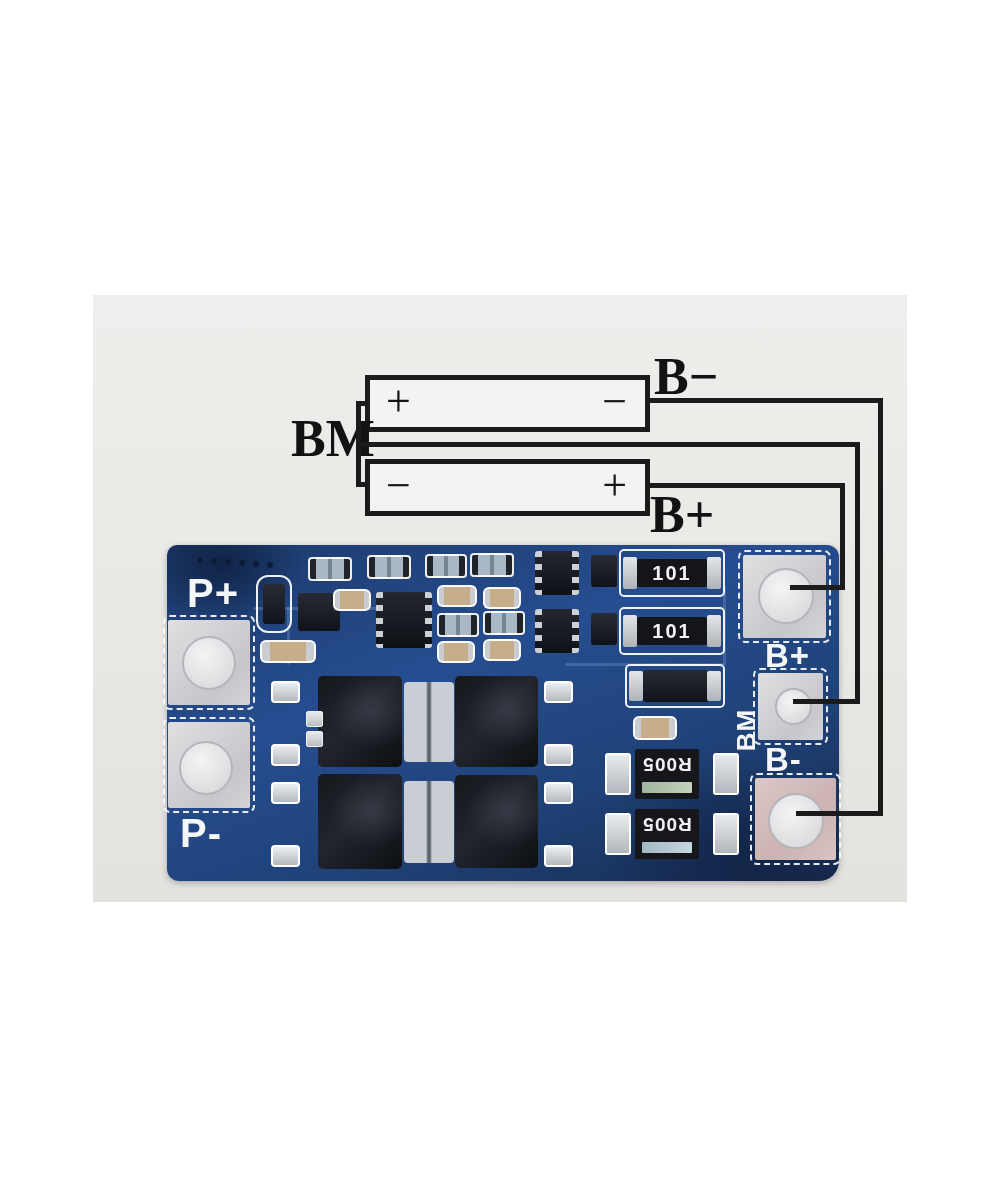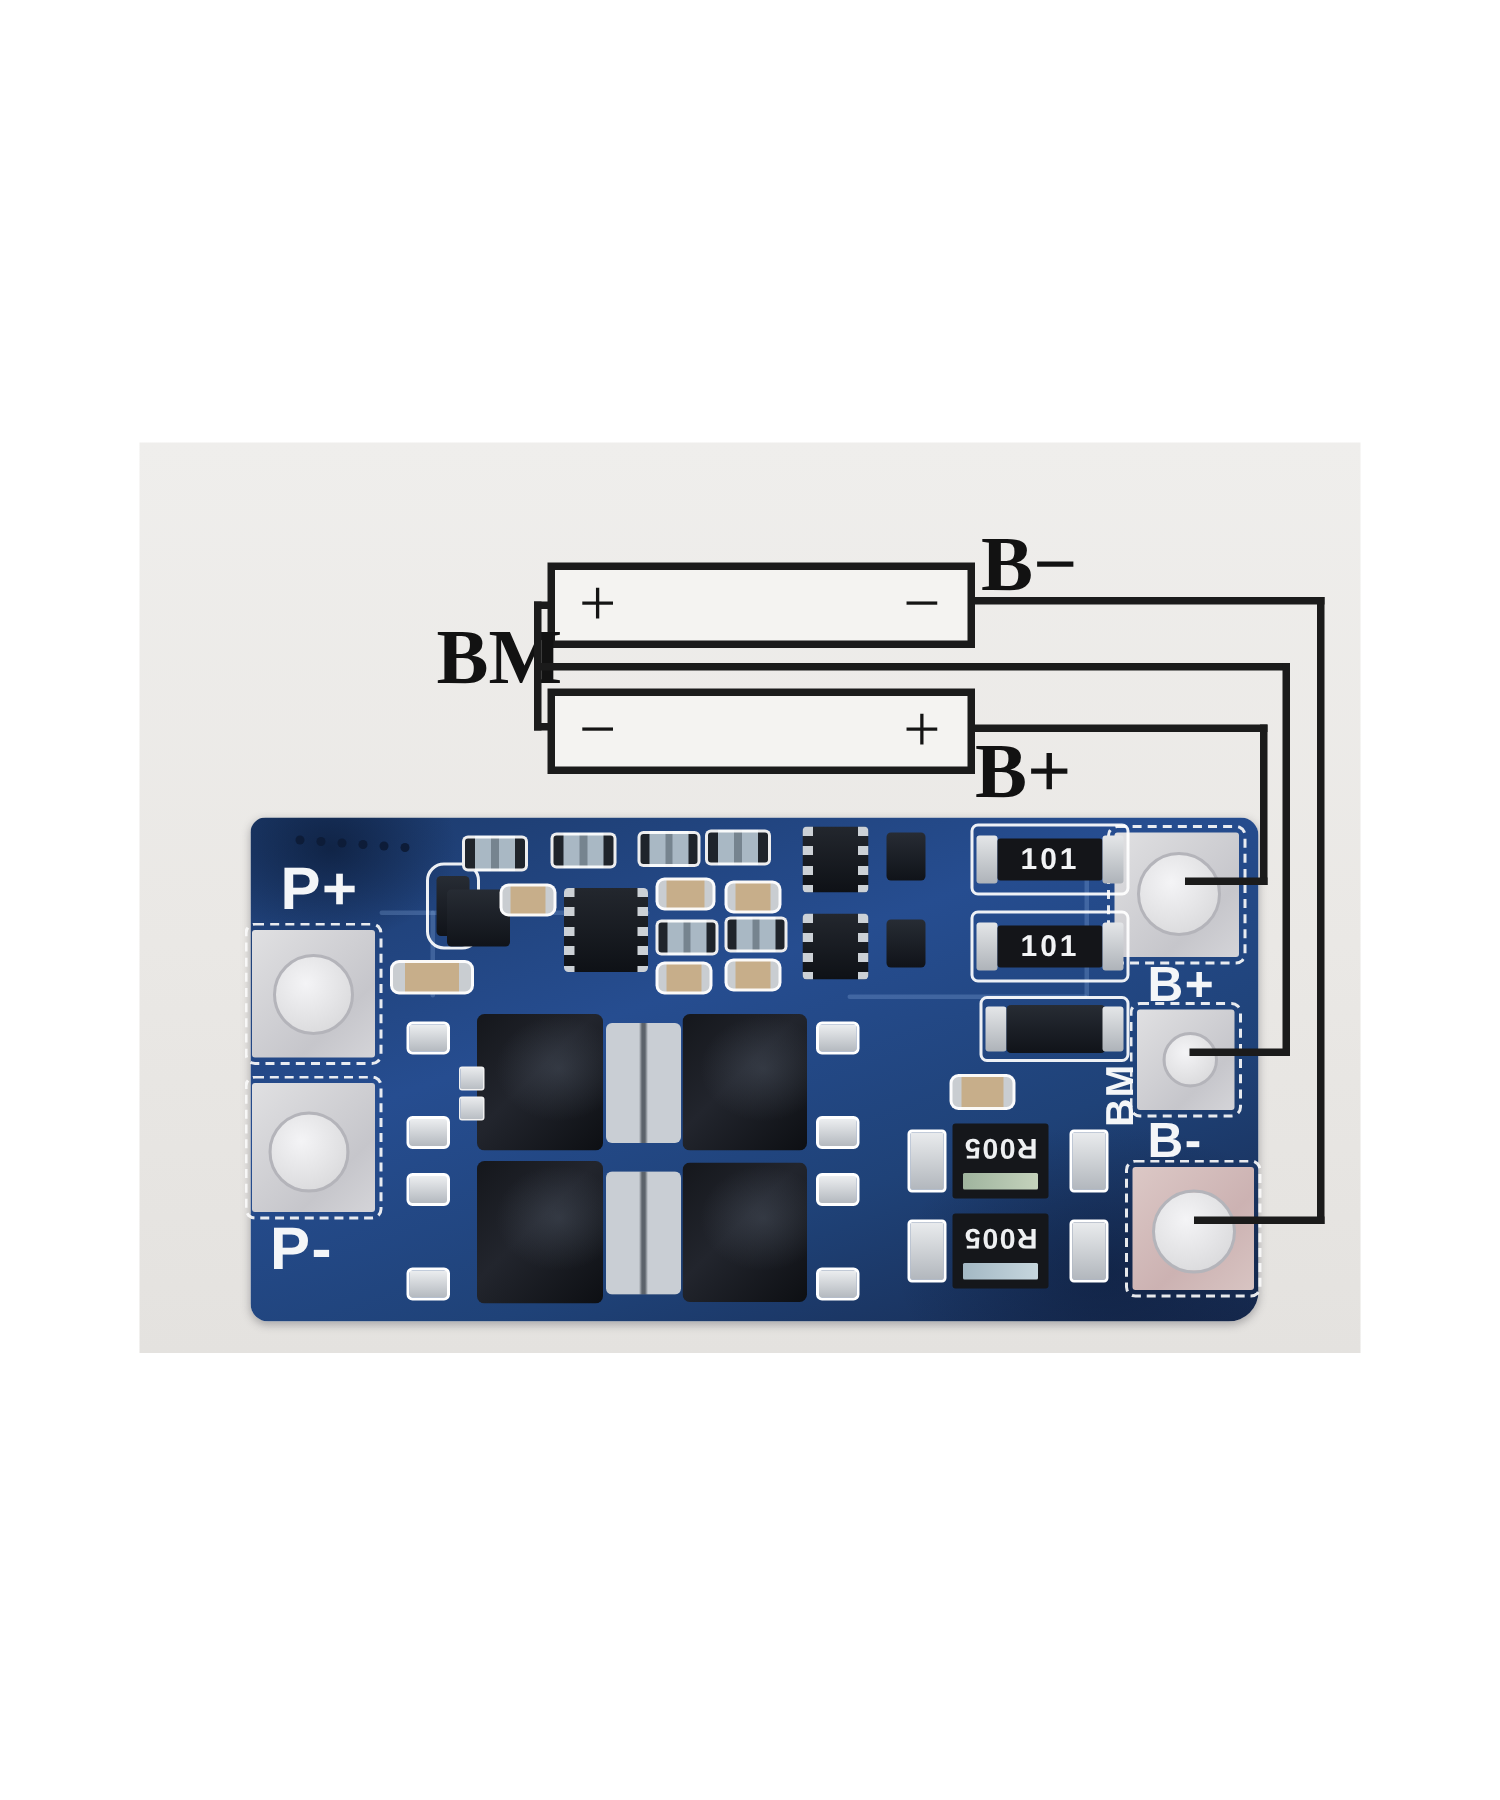--- a/index.html
+++ b/index.html
@@ -19,21 +19,21 @@
       radial-gradient(120px 90px at 8% 6%,rgba(5,15,35,.55),rgba(5,15,35,0) 70%),
       radial-gradient(200px 140px at 85% 90%,rgba(10,22,48,.45),rgba(10,22,48,0) 70%),
       linear-gradient(160deg,#1c3a6b 0%,#264d90 38%,#1f4278 68%,#16294e 100%);
     box-shadow:0 2px 6px rgba(60,60,70,.35);}
   .silk{position:absolute;color:#f4f6f8;font-weight:700;line-height:1;letter-spacing:1px;}
   .pad{position:absolute;background:linear-gradient(135deg,#e0e0e2,#c6c6cb 70%,#d4d4d8);
     outline:2px dashed rgba(250,250,250,.92);outline-offset:3px;border-radius:2px;}
   .pad.pink{background:linear-gradient(135deg,#dcc8c6,#ccb2b2 60%,#d8c4c2);}
   .hole{position:absolute;border-radius:50%;border:2px solid #b4b4ba;
     background:radial-gradient(circle at 40% 35%,#f4f4f6,#dcdcde 75%,#cfcfd3);}
-  .outbox{position:absolute;border:2px solid rgba(255,255,255,.92);border-radius:5px;box-sizing:border-box;margin-left:28px;}
+  .outbox{position:absolute;border:2px solid rgba(255,255,255,.92);border-radius:5px;box-sizing:border-box;}
   .chip{position:absolute;background:linear-gradient(180deg,#272c34,#101319);border-radius:3px;}
   .smdres{position:absolute;border:2px solid rgba(255,255,255,.92);border-radius:4px;box-sizing:border-box;
     background:linear-gradient(90deg,#1f242b 0 16%,#a9b8c4 16% 44%,#76848f 44% 56%,#a9b8c4 56% 84%,#1f242b 84%);}
   .captan{position:absolute;border:2px solid rgba(255,255,255,.92);border-radius:6px;box-sizing:border-box;
     background:linear-gradient(90deg,#c9cdd1 0 15%,#c7ae8a 15% 85%,#c9cdd1 85%);}
   .sc70{position:absolute;border-radius:3px;
     background:
       repeating-linear-gradient(180deg,#ccd1d6 0 6px,rgba(0,0,0,0) 6px 13px) left/7px 100% no-repeat,
       repeating-linear-gradient(180deg,#ccd1d6 0 6px,rgba(0,0,0,0) 6px 13px) right/7px 100% no-repeat,
       linear-gradient(180deg,#23272e,#0e1116);}

